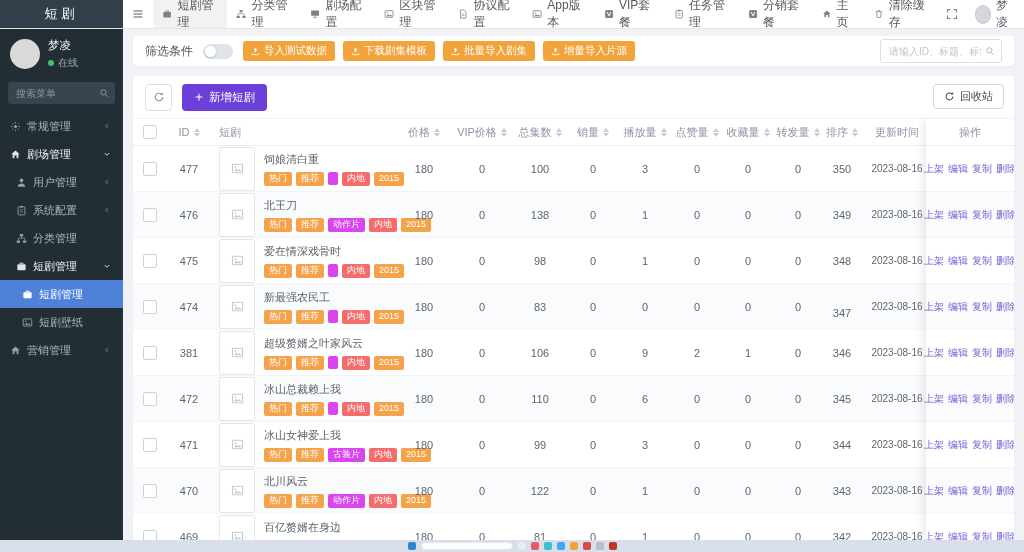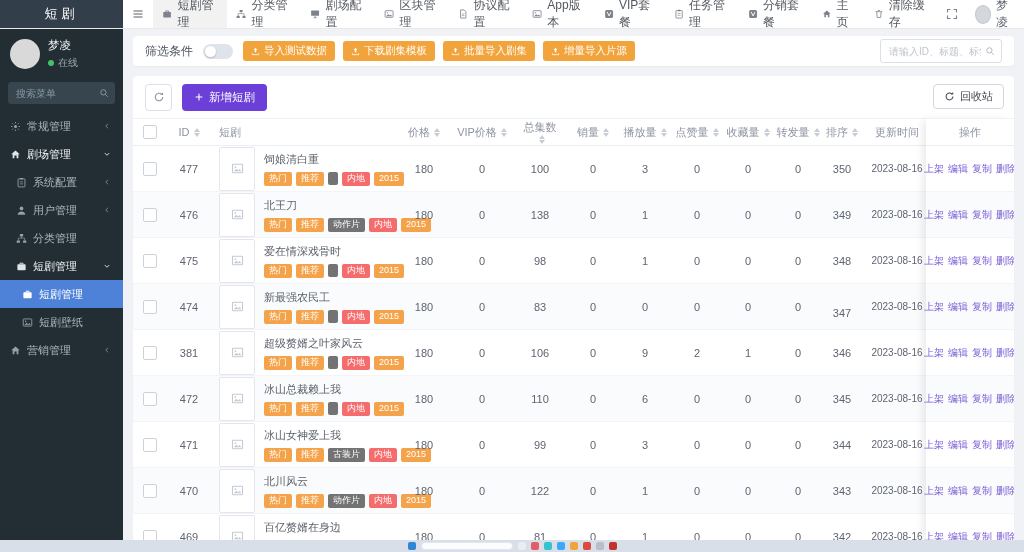--- a/index.html
+++ b/index.html
@@ -86,21 +86,21 @@
   .sort .up{border-bottom:4px solid #c8ccd4;}
   .sort .dn{border-top:4px solid #c8ccd4;}
   .thumb{width:34px;height:42px;border:1px solid #e3e6ec;border-radius:2px;background:#fff;display:flex;align-items:center;justify-content:center;color:#c4c9d2;flex:none;}
   .thumb .ic{width:13px;height:13px;}
   .dcell{display:flex;align-items:center;gap:9px;}
   .dtitle{font-size:11px;color:#5a5f69;margin-bottom:5px;text-align:left;}
   .tags{display:flex;gap:4px;}
   .tag{font-size:9px;line-height:1;color:#fff;padding:2.5px 5px;border-radius:2px;white-space:nowrap;}
   .tag.orange{background:#f5a34a;}
   .tag.red{background:#f56c6c;}
-  .tag.purple{background:#737373;}
+  .tag.purple{background:#d946ef;}
   .tag.mini{width:10px;padding:2.5px 0;height:8px;}
   
   .ops-col{position:absolute;top:42px;right:0;bottom:0;width:88px;background:#fff;z-index:5;
         box-shadow:-5px 0 8px -2px rgba(0,0,0,.09);}
   .ops-head{height:26px;border-top:1px solid #f0f2f5;border-bottom:1px solid #ebeef5;display:flex;align-items:center;justify-content:center;
         color:#8f94a3;font-size:11px;background:#fff;}
   .ops-row{height:45px;border-bottom:1px solid #f2f4f7;display:flex;align-items:center;justify-content:center;gap:4px;}
   .ops-row.alt{background:#fafbfc;}
   .oplink{font-size:10px;color:#7d62d8;cursor:pointer;white-space:nowrap;font-family:Liberation Serif, serif;}
   
@@ -310,32 +310,32 @@
         <svg class="ic">
           <use href="#i-home"></use>
         </svg>
         <span>剧场管理</span>
         <svg class="ic chev">
           <use href="#i-chevd"></use>
         </svg>
       </div>
       <div class="sitem lv1">
         <svg class="ic">
-          <use href="#i-tasks"></use>
-        </svg>
-        <span>系统配置</span>
+          <use href="#i-user"></use>
+        </svg>
+        <span>用户管理</span>
         <svg class="ic chev">
           <use href="#i-chevl"></use>
         </svg>
       </div>
       <div class="sitem lv1">
         <svg class="ic">
-          <use href="#i-user"></use>
-        </svg>
-        <span>用户管理</span>
+          <use href="#i-tasks"></use>
+        </svg>
+        <span>系统配置</span>
         <svg class="ic chev">
           <use href="#i-chevl"></use>
         </svg>
       </div>
       <div class="sitem lv1">
         <svg class="ic">
           <use href="#i-sitemap"></use>
         </svg>
         <span>分类管理</span>
       </div>
@@ -453,21 +453,21 @@
               <i class="dn"></i>
             </span>
           </div>
           <div class="cell" style="width: 60px;">
             <span>VIP价格</span>
             <span class="sort">
               <i class="up"></i>
               <i class="dn"></i>
             </span>
           </div>
-          <div class="cell" style="width: 56px; flex-direction: column;">
+          <div class="cell" style="width: 56px;">
             <span>总集数</span>
             <span class="sort">
               <i class="up"></i>
               <i class="dn"></i>
             </span>
           </div>
           <div class="cell" style="width: 50px;">
             <span>销量</span>
             <span class="sort">
               <i class="up"></i>

